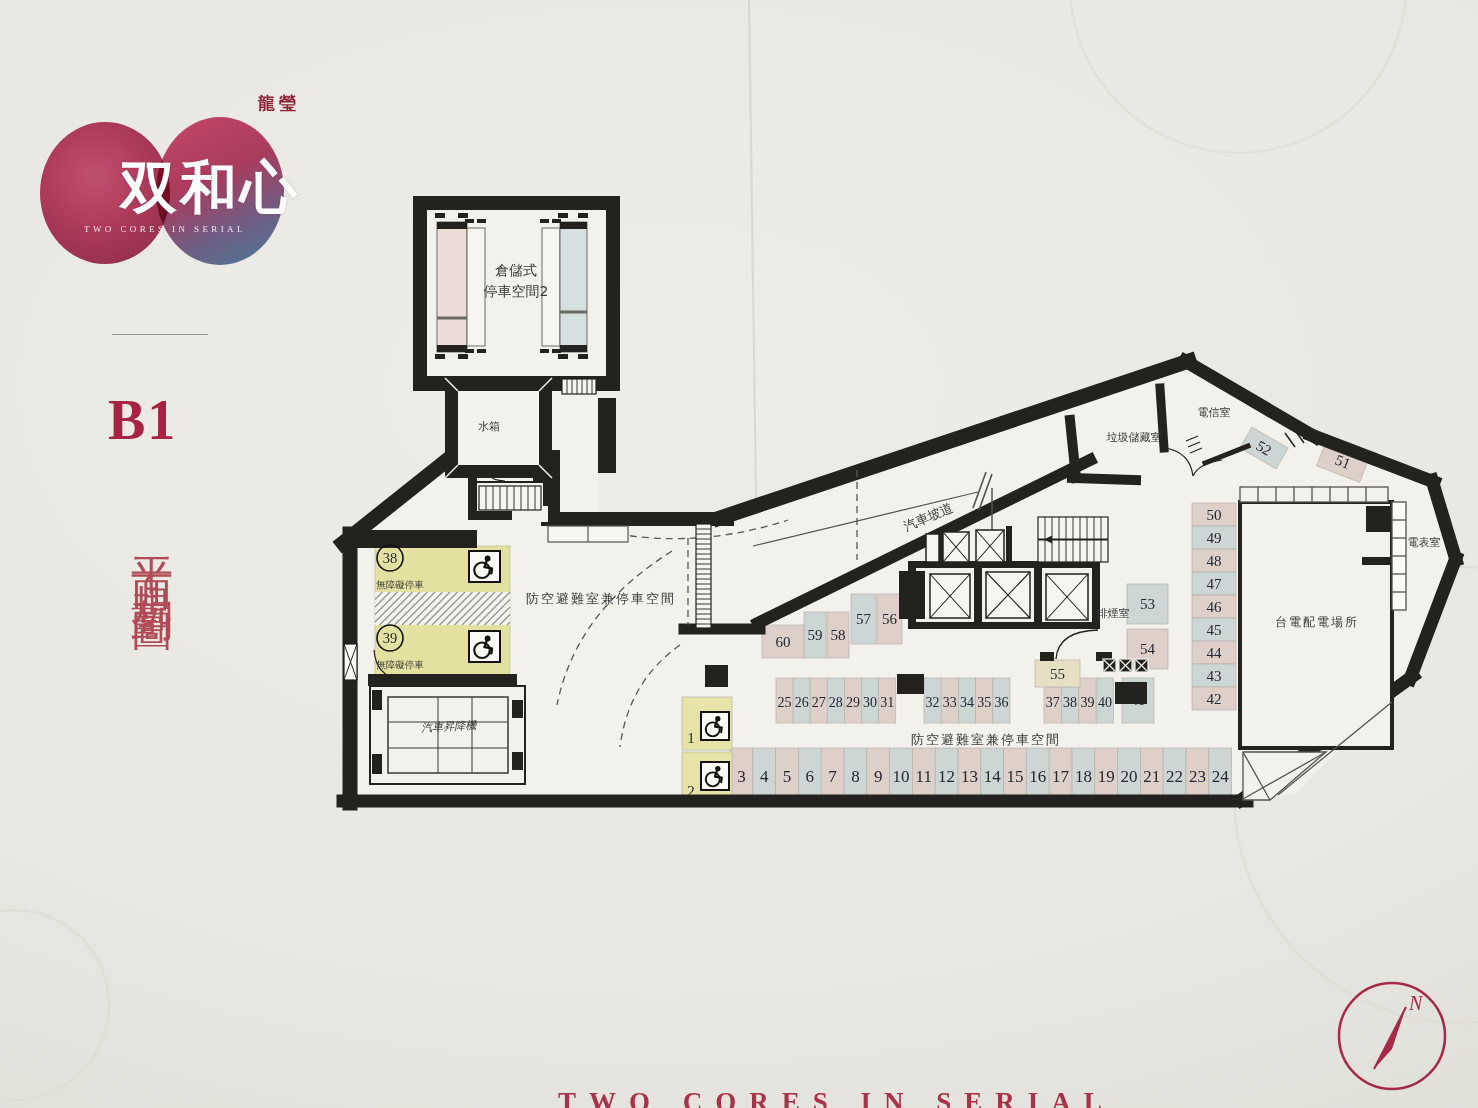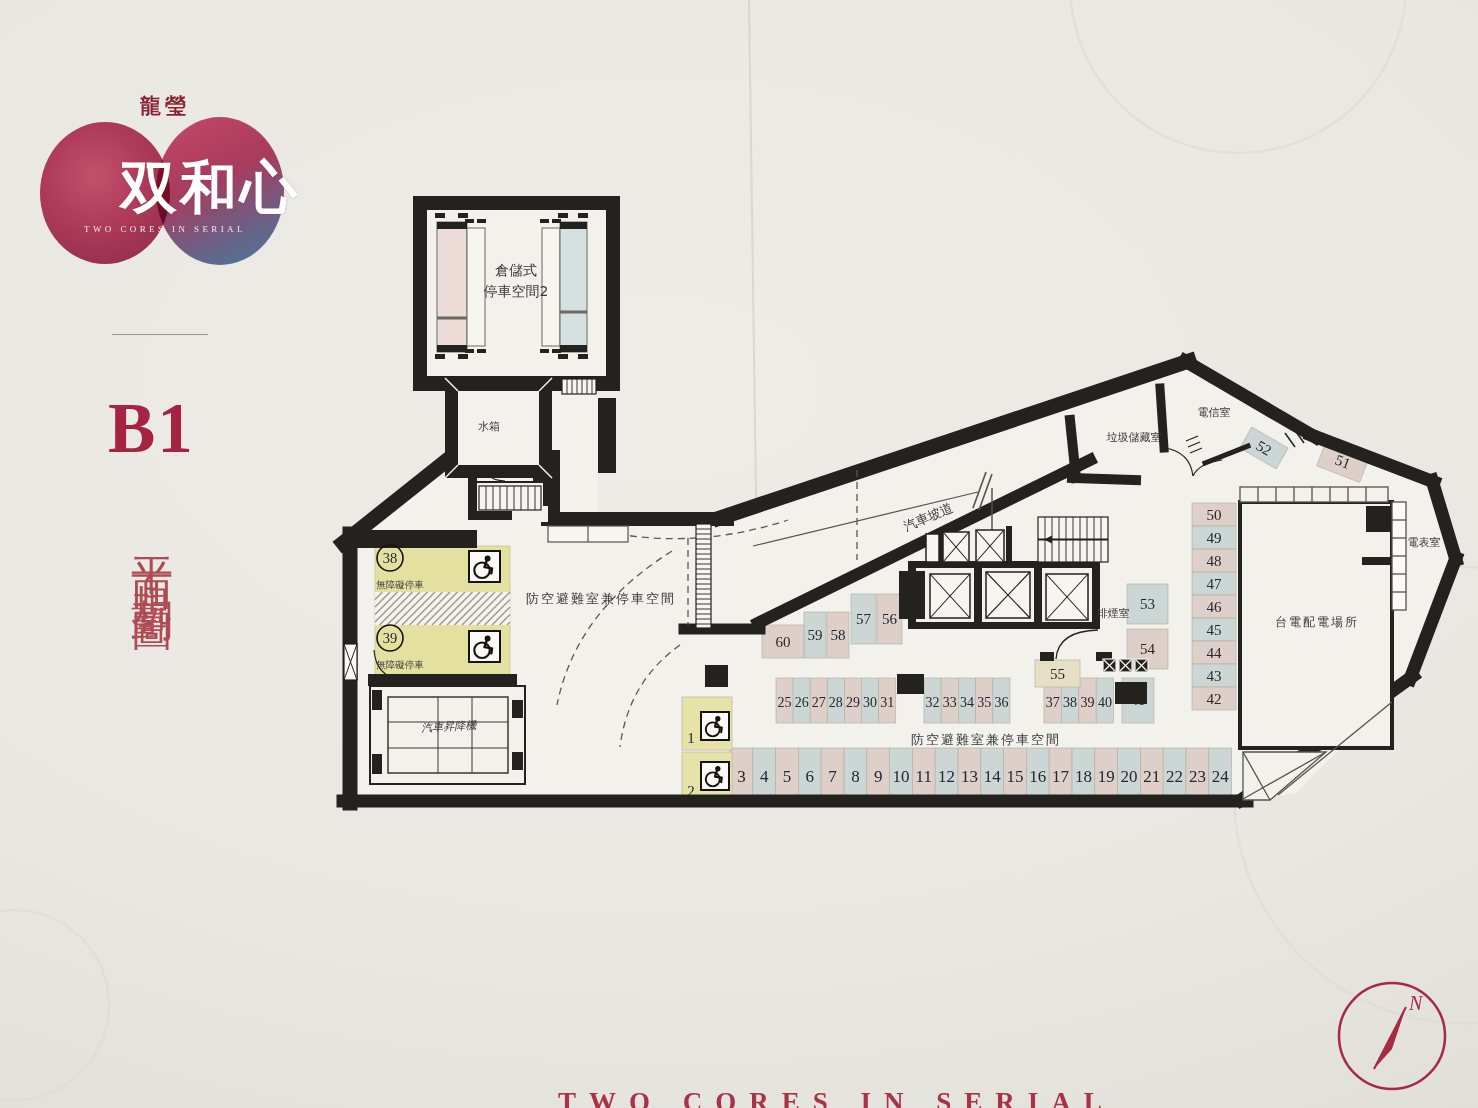--- a/index.html
+++ b/index.html
@@ -7,32 +7,32 @@
   .page{position:relative;width:1478px;height:1108px;overflow:hidden;
     background:radial-gradient(120% 95% at 45% 35%, #edece7 0%, #e8e7e1 55%, #dbdad3 100%);}
   .plan-svg{position:absolute;left:0;top:0;}
   
   .logo{position:absolute;left:30px;top:88px;width:270px;height:260px;}
   .logo .circle{position:absolute;border-radius:50%;mix-blend-mode:multiply;}
   .logo .c-left{left:10px;top:34px;width:130px;height:142px;
     background:radial-gradient(circle at 42% 38%, #d4587a 0%, #bd3f64 45%, #a23458 82%, #99314f 100%);}
   .logo .c-right{left:126px;top:29px;width:128px;height:148px;
     background:linear-gradient(155deg, #cf4a71 12%, #b84168 42%, #7c6492 70%, #5381aa 95%);}
-  .logo .company{position:absolute;left:0;top:4px;width:270px;text-align:center;
-    font-size:21px;letter-spacing:4px;color:#8c2136;font-weight:bold;}
+  .logo .company{position:absolute;left:0;top:4px;width:270px;text-align:right;
+    font-size:17px;letter-spacing:4px;color:#8c2136;font-weight:bold;}
   .logo .name{position:absolute;left:0;top:62px;width:270px;text-align:right;
     font-size:57px;font-weight:bold;color:#ffffff;letter-spacing:3px;
     text-shadow:0 0 2px rgba(140,40,70,.35);}
   .logo .tagline{position:absolute;left:0;top:136px;width:270px;text-align:center;
     font-size:9px;letter-spacing:3.4px;color:#f6e7ec;font-family:"Liberation Serif",serif;}
   .logo .rule{position:absolute;left:82px;top:246px;width:96px;height:0;
     border-top:1.5px solid #99988f;}
   
   .floor-code{position:absolute;left:108px;top:388px;font-family:"Liberation Serif",serif;
-    font-weight:bold;font-size:71px;color:#a62342;letter-spacing:2px;}
+    font-weight:bold;font-size:56px;color:#a62342;letter-spacing:2px;}
   .floor-title{position:absolute;left:124px;top:524px;writing-mode:vertical-rl;
     font-size:42px;color:#b04a55;letter-spacing:14px;font-weight:500;}
   
   .footer{position:absolute;left:558px;top:1087px;width:500px;white-space:nowrap;
     font-family:"Liberation Serif",serif;font-weight:bold;font-size:27px;
     letter-spacing:13px;color:#a83246;}
 </style>
 </head>
 <body>
 

